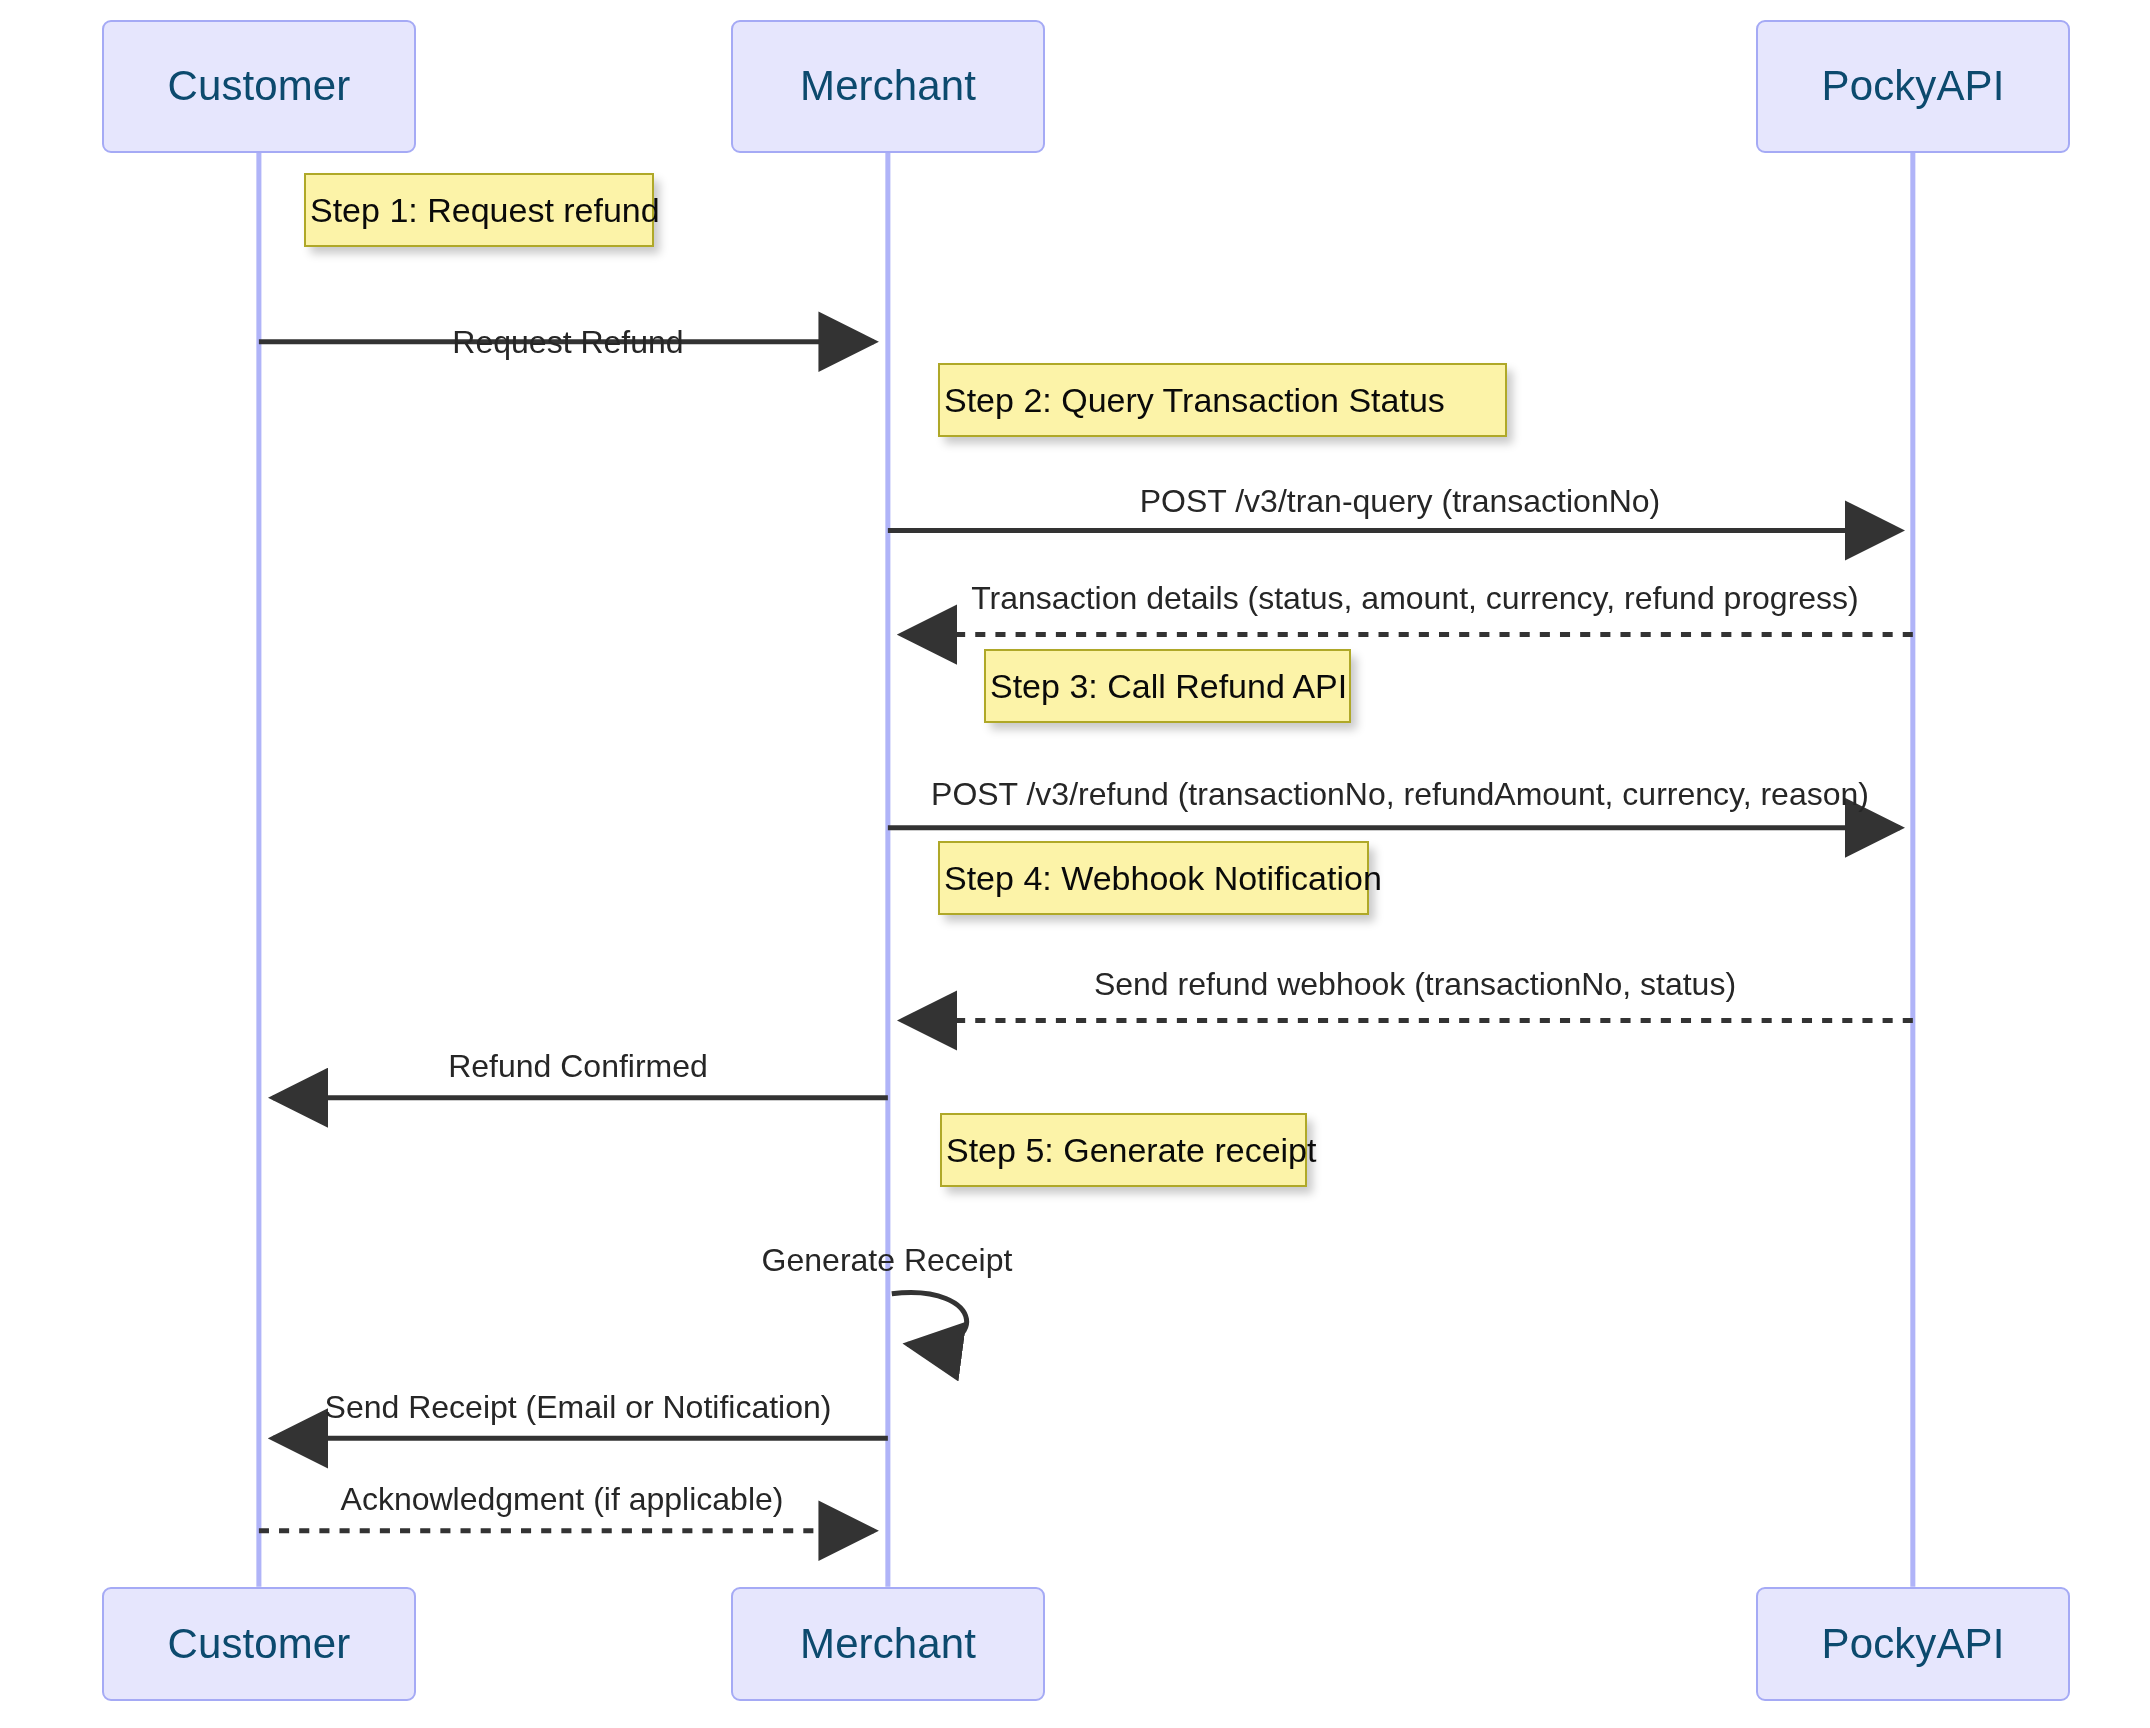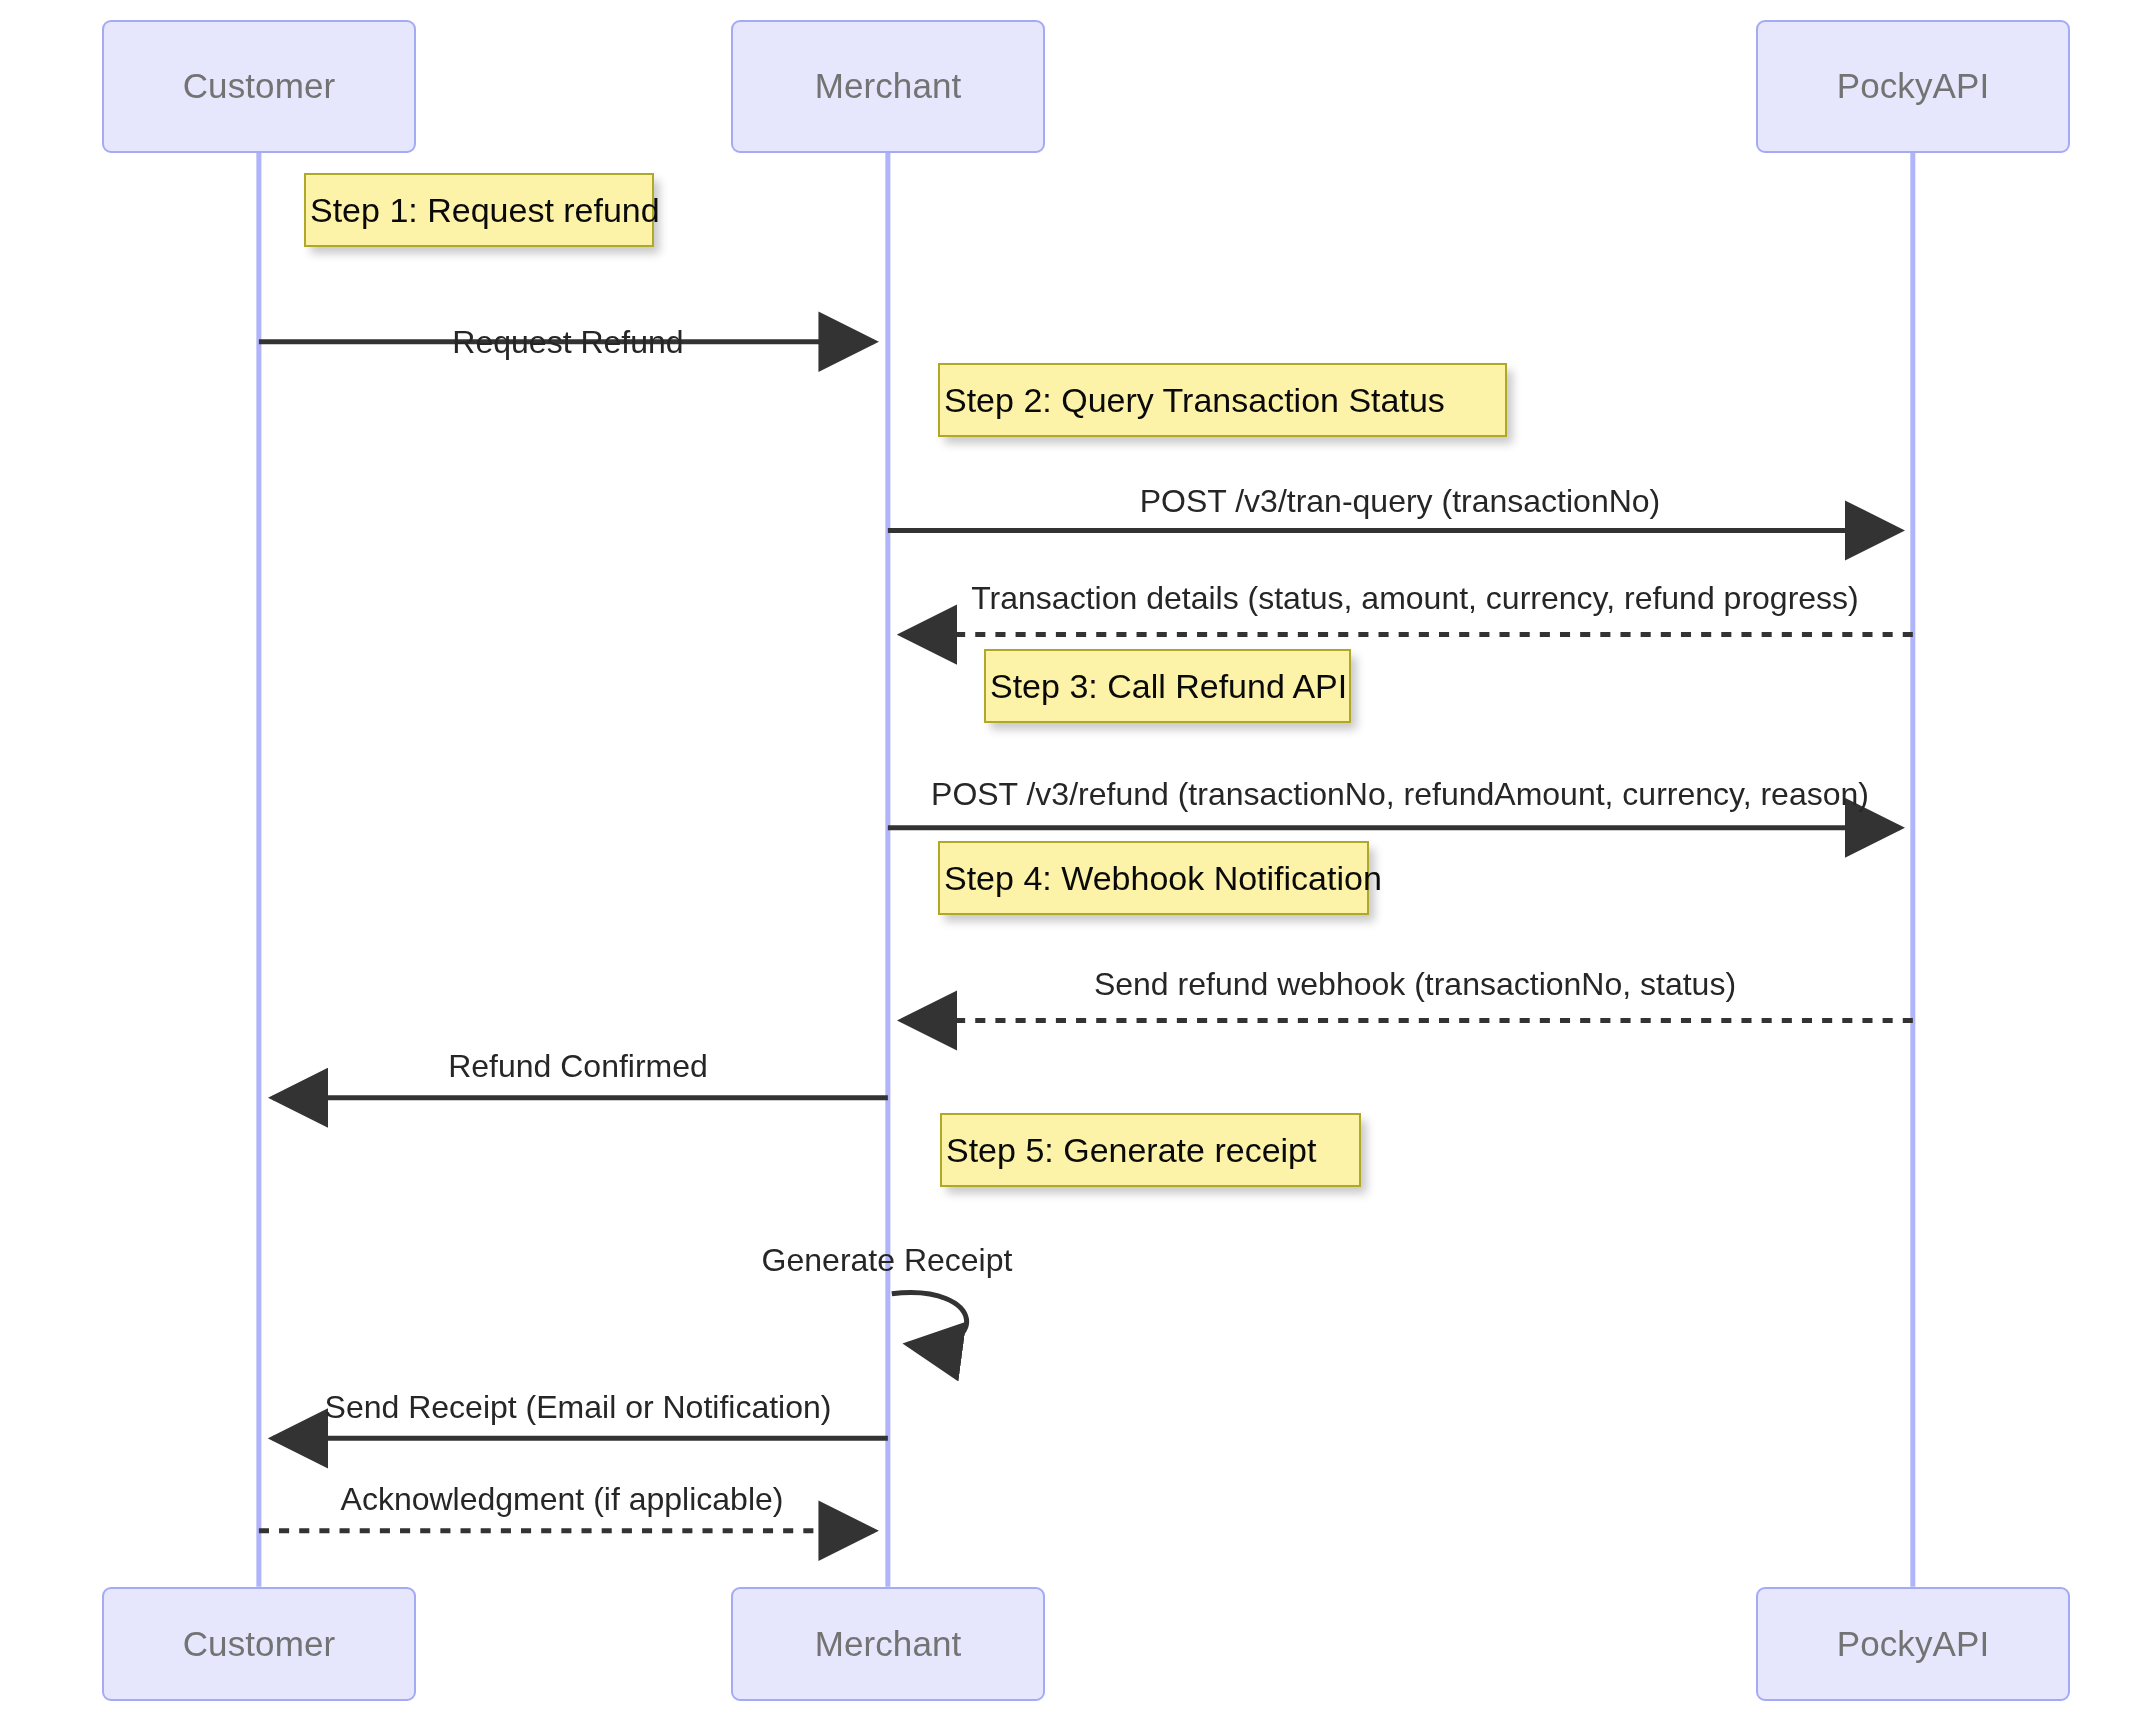--- a/index.html
+++ b/index.html
@@ -9,21 +9,21 @@
 
   .actor-box{
     position:absolute;
     background:#e6e6fd;
     border:2.2px solid #a5aaf5;
     border-radius:9px;
     display:flex;align-items:center;justify-content:center;
     box-sizing:border-box;
   }
   .actor-label{
-    font-size:35px;color:#737373;letter-spacing:0.1px;white-space:nowrap;
+    font-size:42px;color:#0c4a6e;letter-spacing:0.1px;white-space:nowrap;
   }
 
   .note{
     position:absolute;
     background:#fcf3a8;
     border:2.2px solid #afa828;
     box-sizing:border-box;
     display:flex;align-items:center;justify-content:flex-start;
     box-shadow:5.6px 6.7px 9px rgba(0,0,0,0.22);
   }
@@ -113,21 +113,21 @@
   </div>
 
   <div class="note" style="left:984px;top:649px;width:367px;height:74px;">
     <span class="note-label">Step 3: Call Refund API</span>
   </div>
 
   <div class="note" style="left:938px;top:841px;width:431px;height:74px;">
     <span class="note-label">Step 4: Webhook Notification</span>
   </div>
 
-  <div class="note" style="left:940px;top:1113px;width:421px;height:74px;">
+  <div class="note" style="left:940px;top:1113px;width:367px;height:74px;">
     <span class="note-label">Step 5: Generate receipt</span>
   </div>
 
   <div class="msg-label" style="left:568px;top:294px;margin-top:30px;">
     <span>Request Refund</span>
   </div>
 
   <div class="msg-label" style="left:1400px;top:483px;">
     <span>POST /v3/tran-query (transactionNo)</span>
   </div>

